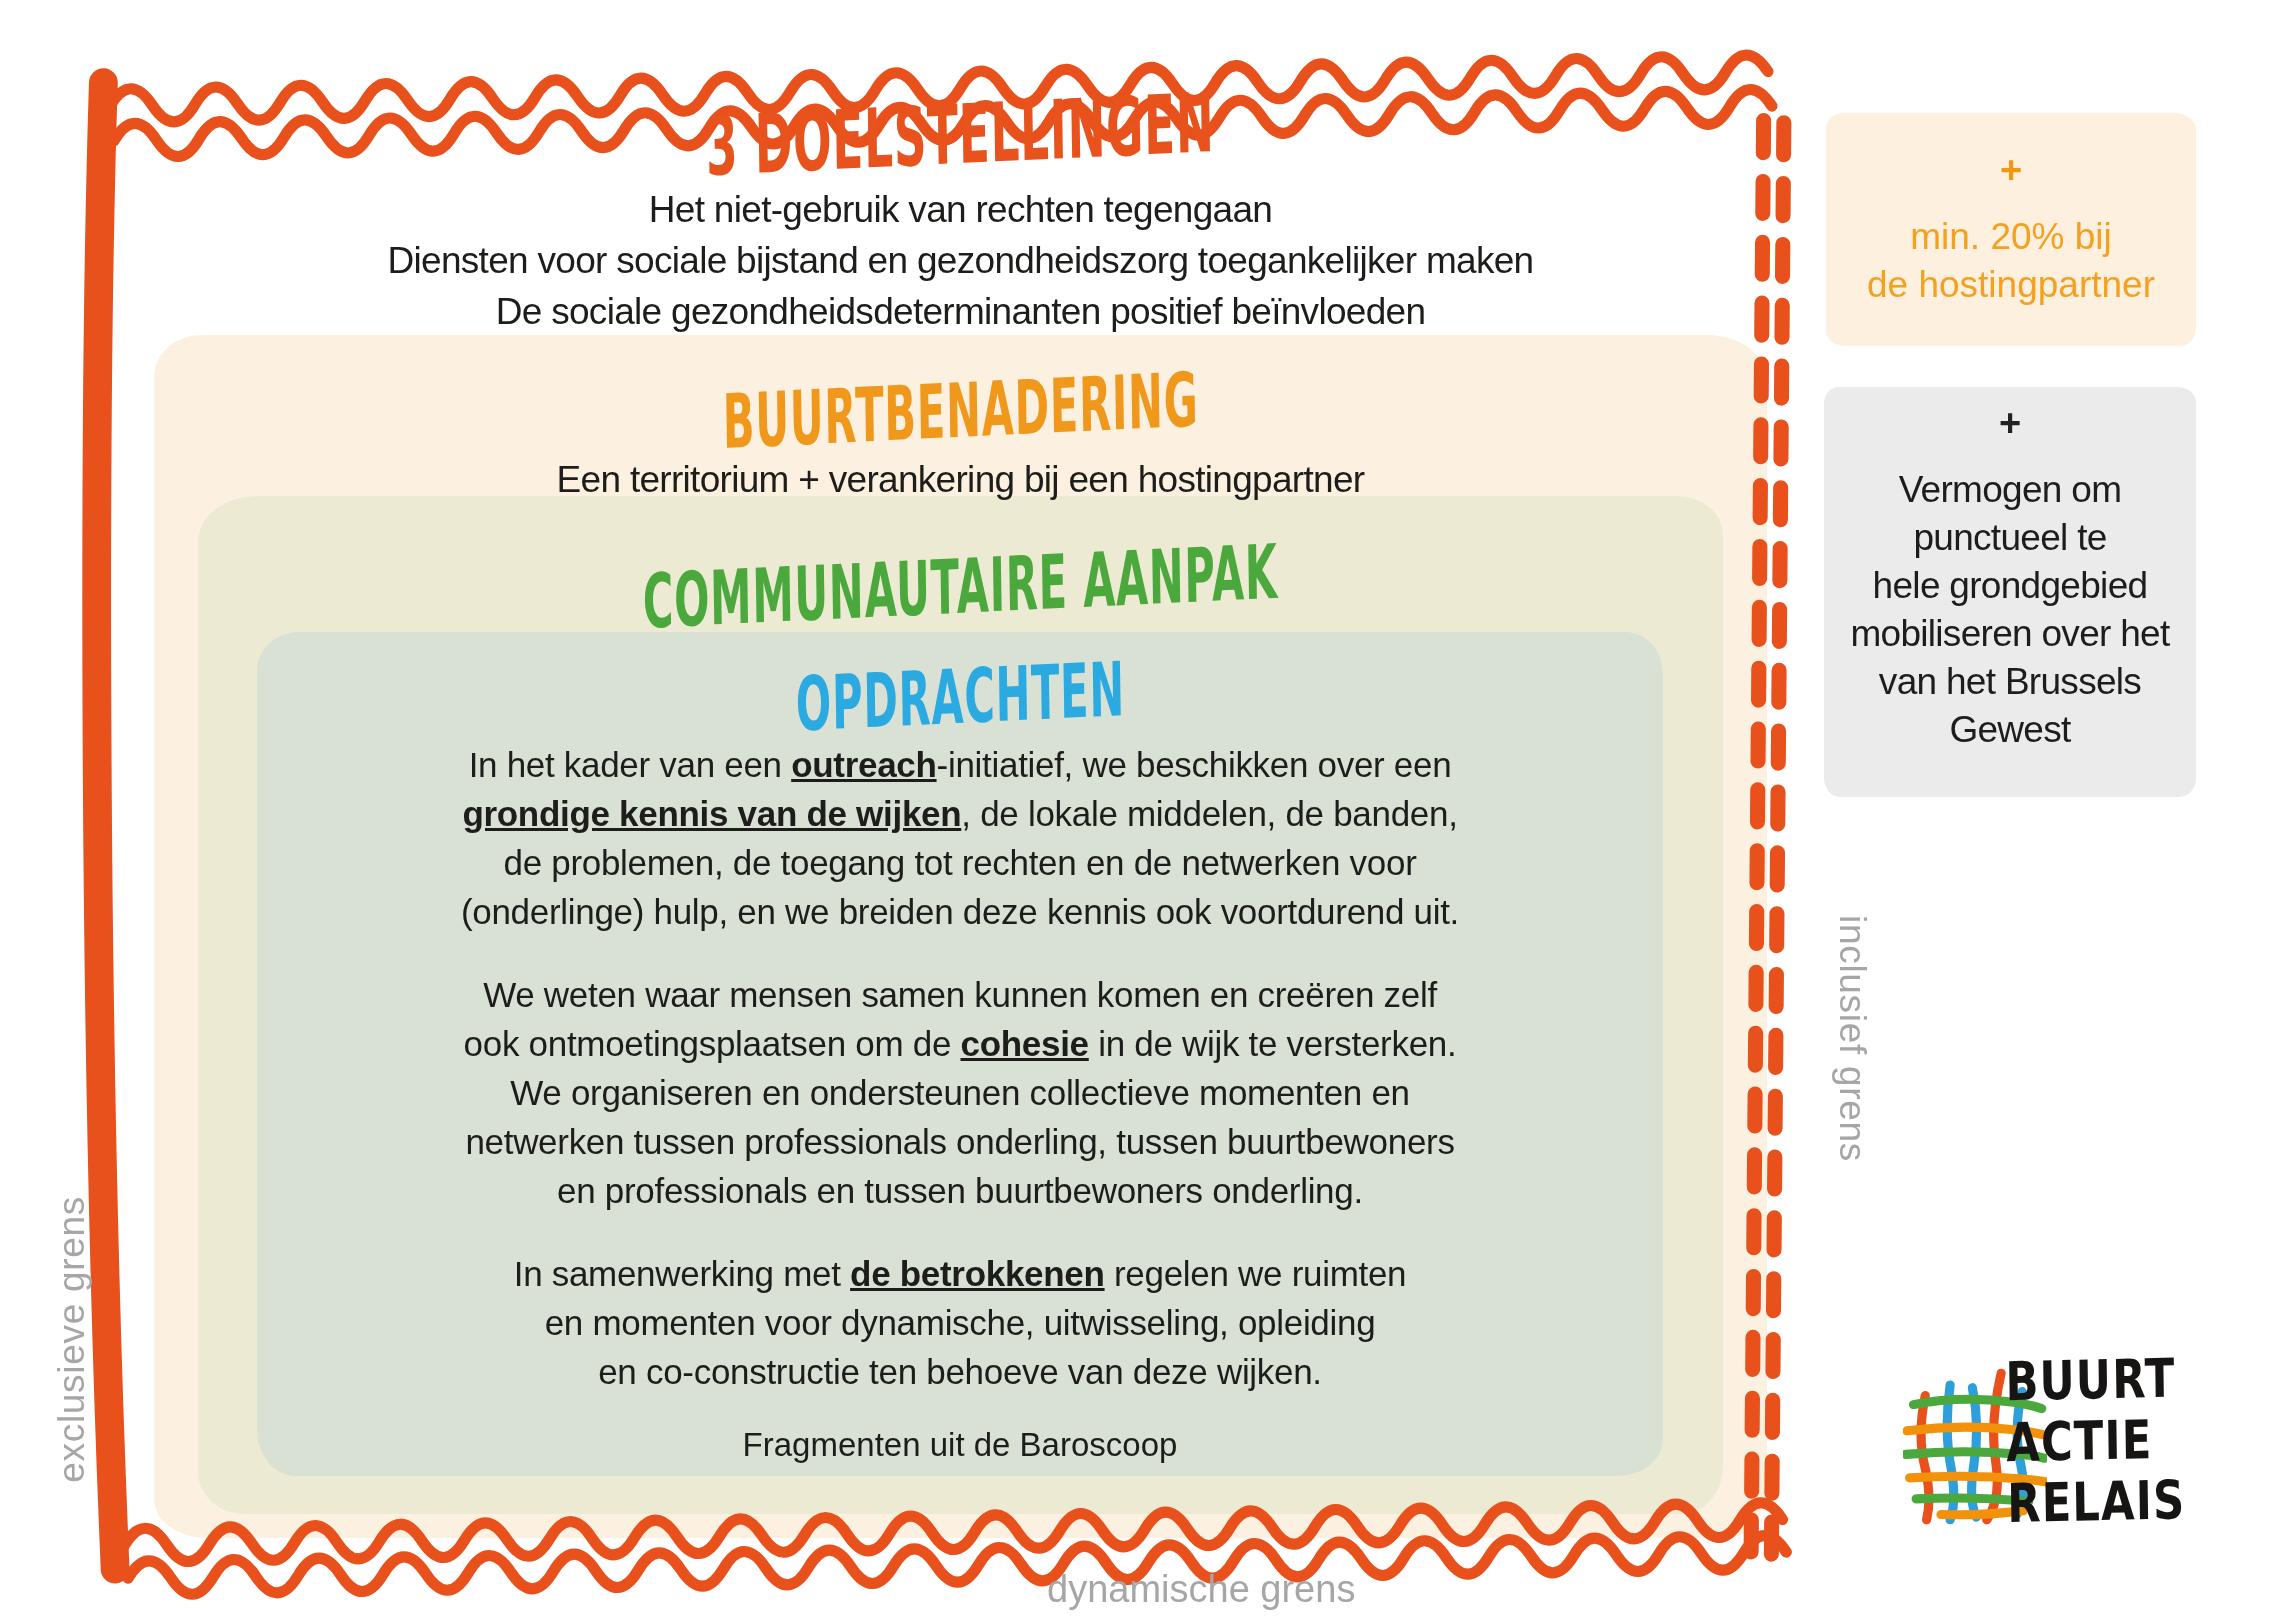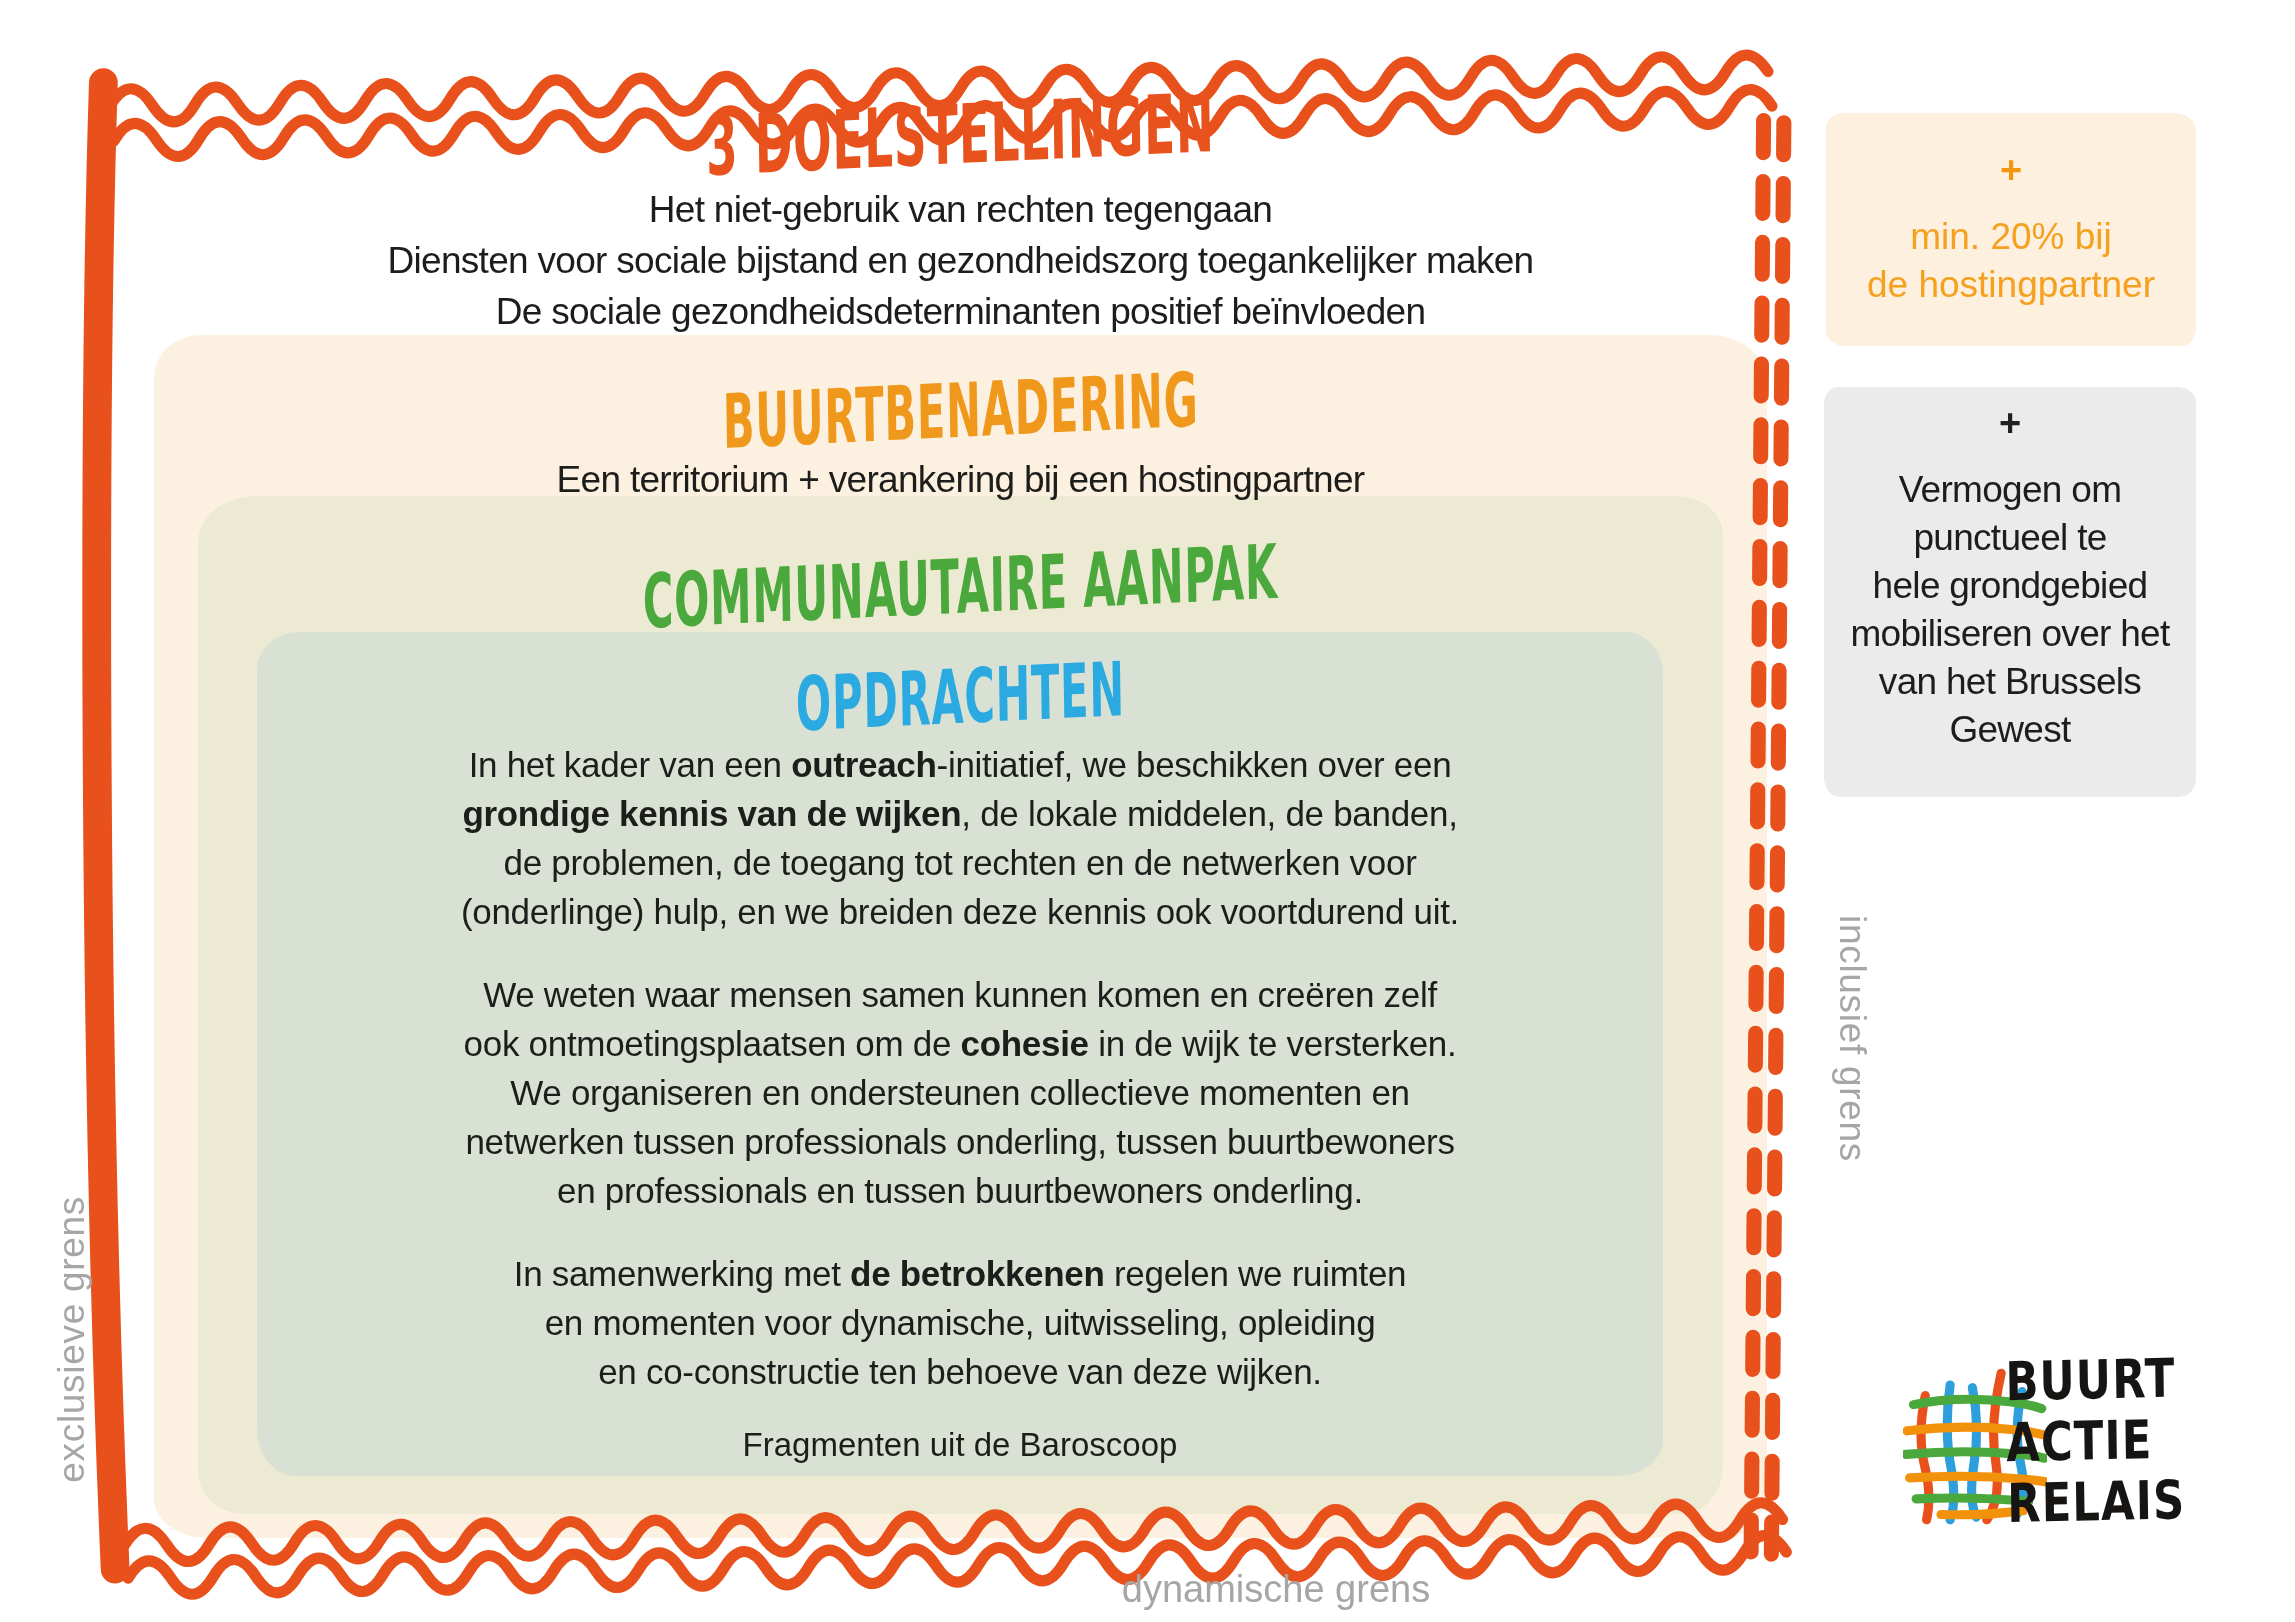--- a/index.html
+++ b/index.html
@@ -31,40 +31,40 @@
   .objectives{margin-top:6.5px;font-size:37px;line-height:51px;letter-spacing:-0.7px;}
 
   .bb-block{position:absolute;left:198px;top:372px;width:1525px;text-align:center;}
   .bb-sub{margin-top:9.2px;font-size:37px;letter-spacing:-0.7px;}
 
   .ca-block{position:absolute;left:257px;top:548px;width:1406px;text-align:center;}
 
   .op-block{position:absolute;left:257px;top:658px;width:1406px;text-align:center;}
   .op-paras{margin-top:3.9px;}
   .para{font-size:35px;line-height:49px;letter-spacing:-0.3px;margin-bottom:34px;}
-  .para b{font-weight:700;}
+  .para b{font-weight:700;text-decoration:underline;}
   .op-caption{margin-top:-3.9px;font-size:33px;}
 
   
   .note{position:absolute;text-align:center;box-sizing:border-box;}
   .note .plus{font-weight:700;font-size:38px;line-height:38px;margin-bottom:23.6px;}
   .orange-note{left:1826px;top:113px;width:370px;height:233px;background:#FDF0DF;
     border-radius:17px 22px 14.4px 19.6px / 15.7px 17px 19.6px 14.4px;padding-top:38px;}
   .orange-note .plus{color:#F2970F;}
   .orange-note .note-lines{color:#F5A01E;font-size:37px;line-height:48px;}
   .gray-note{left:1824px;top:387px;width:372px;height:410px;background:#EBEBEB;
     border-radius:14.4px 19.6px 17px 15.7px / 17px 14.4px 18.3px 19.6px;padding-top:17px;}
   .gray-note .plus{color:#222222;}
   .gray-note .note-lines{color:#1D1D1B;font-size:37px;line-height:48px;letter-spacing:-0.7px;}
 
   
   .vlabel{position:absolute;color:#A6A6A6;font-size:37px;letter-spacing:0.7px;white-space:nowrap;}
   .vlabel.left{left:51px;top:1196px;writing-mode:vertical-rl;transform:rotate(180deg);}
   .vlabel.right{left:1831px;top:915px;writing-mode:vertical-rl;}
-  .hlabel{position:absolute;left:1047px;top:1568px;width:458px;text-align:center;
+  .hlabel{position:absolute;left:1047px;top:1568px;width:458px;
     color:#A6A6A6;font-size:38px;}
 
   
   .logo-icon{position:absolute;left:1903px;top:1368px;}
   .logo-text{position:absolute;left:2005px;top:1352px;color:#171513;
     font-family:"DejaVu Sans",sans-serif;font-weight:900;font-size:51px;line-height:58px;
     letter-spacing:1.3px;transform:scale(0.85,1.05) rotate(-1deg);transform-origin:left top;}
 </style>
 </head>
 <body>

